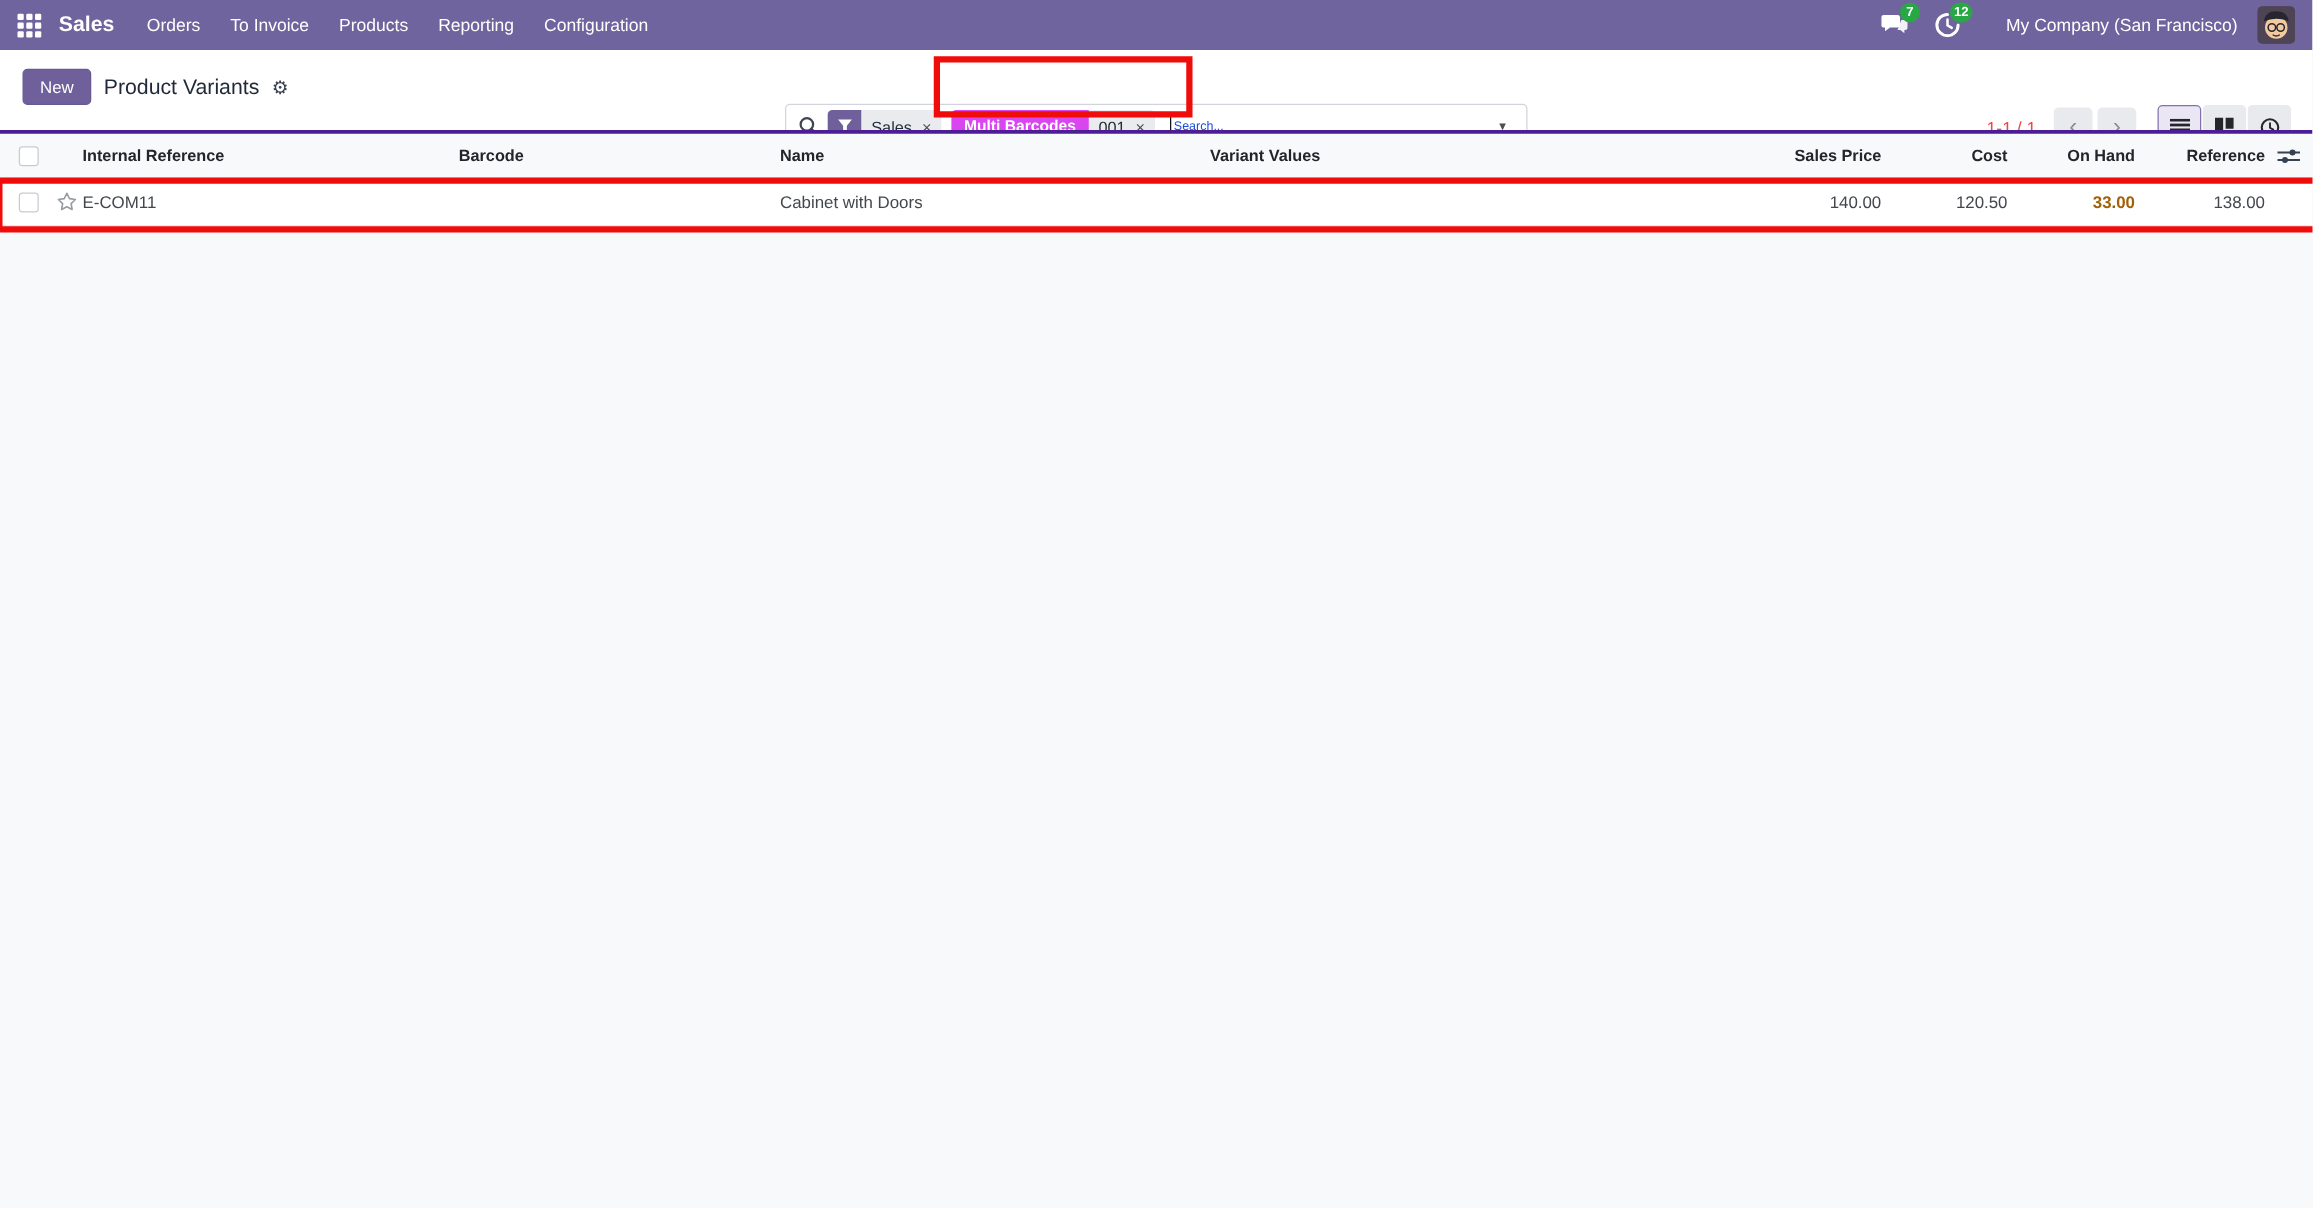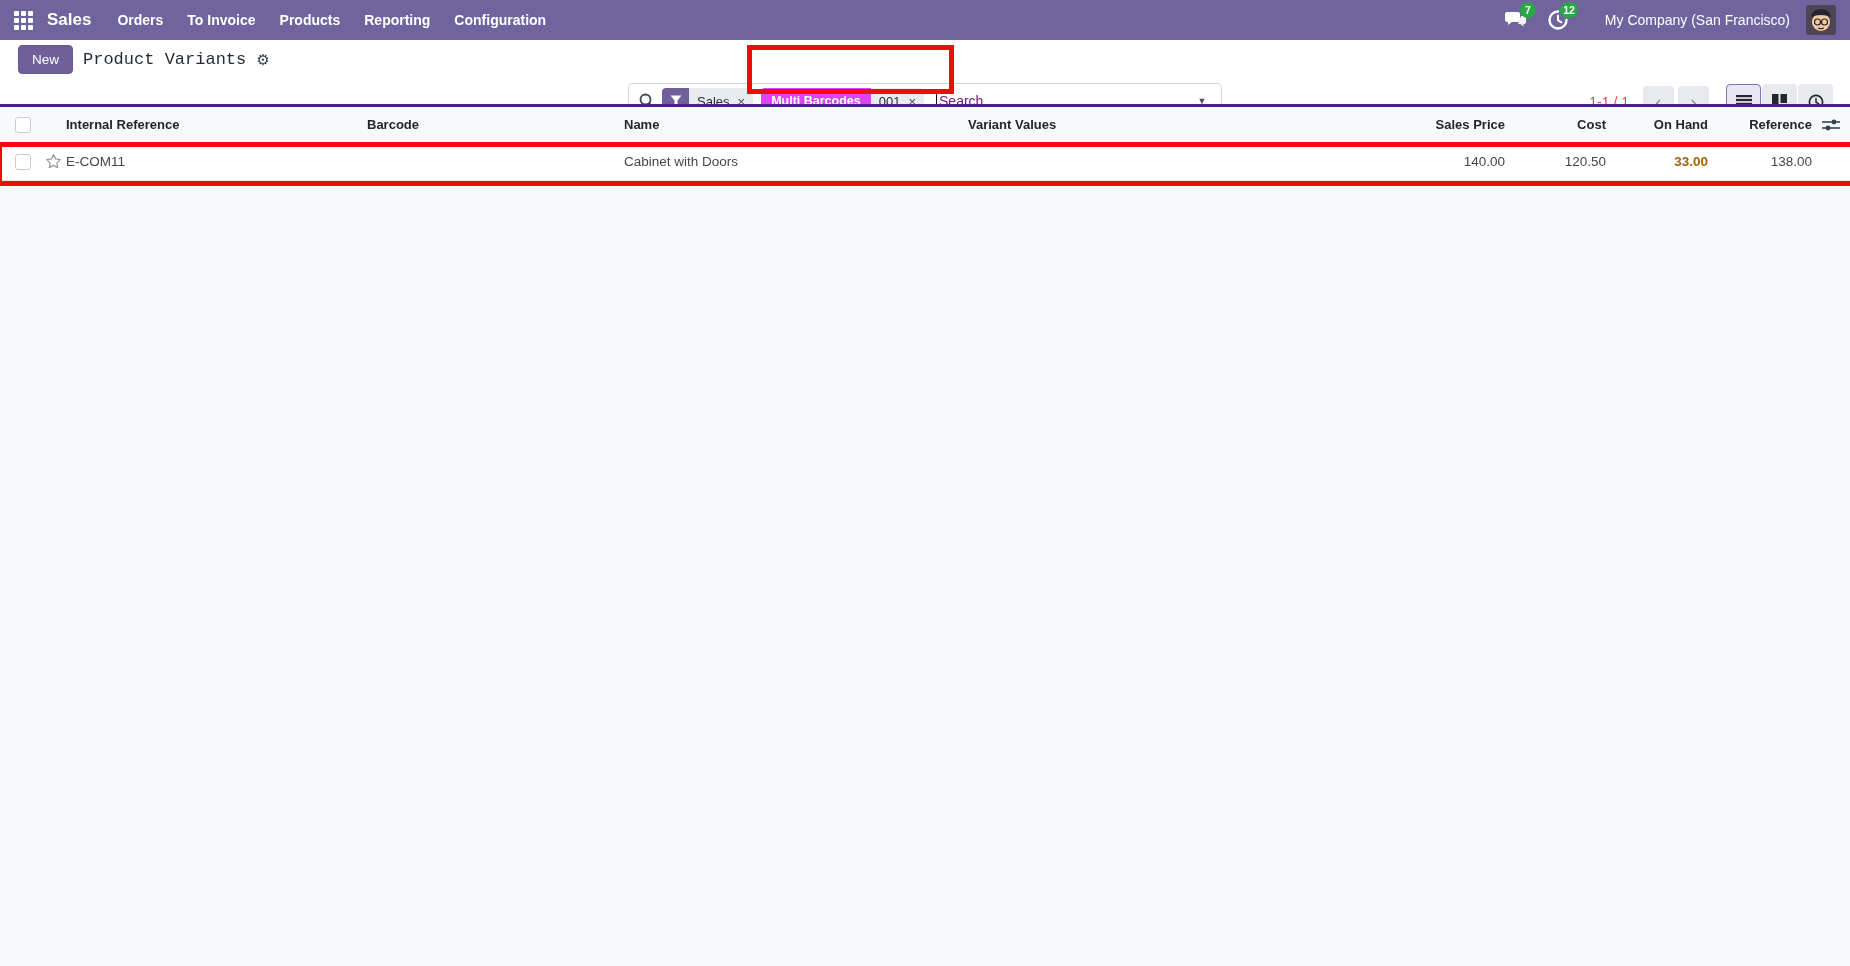--- a/index.html
+++ b/index.html
@@ -14,53 +14,53 @@
   
   .navbar {
     position: absolute; top: 0; left: 0; width: 1850px; height: 40px;
     background: #6f649d; display: flex; align-items: center;
     padding: 0 14px; color: #fff;
   }
   .apps-icon { display: grid; grid-template-columns: repeat(3, 5px); grid-gap: 2px; margin-right: 14px; cursor: pointer; }
   .apps-icon span { width: 5px; height: 5px; background: #fff; border-radius: 1px; }
   .brand { font-size: 17px; font-weight: 700; margin-right: 14px; cursor: pointer; }
   .menu { display: flex; align-items: center; height: 40px; }
-  .menu-item { font-size: 14px; padding: 0 12px; line-height: 40px; cursor: pointer; font-weight: bold; }
+  .menu-item { font-size: 14px; padding: 0 12px; line-height: 40px; cursor: pointer; }
   .nav-right { margin-left: auto; display: flex; align-items: center; gap: 16px; }
   .nav-icon-wrap { position: relative; width: 26px; height: 26px; display: flex; align-items: center; justify-content: center; cursor: pointer; }
   .nav-badge {
     position: absolute; top: -5px; right: -7px; background: #28a745; color: #fff;
     min-width: 16px; height: 16px; border-radius: 8px; font-size: 10.5px;
     line-height: 16px; text-align: center; padding: 0 3px; font-weight: 700;
   }
   .company { font-size: 14px; cursor: pointer; margin-left: 18px; }
   .avatar { width: 30px; height: 30px; border-radius: 4px; overflow: hidden; cursor: pointer; background: #4e4456; }
   
   .control-panel { position: absolute; top: 40px; left: 0; width: 1850px; height: 64px; background: #ffffff; }
-  .cp-left { position: absolute; left: 18px; top: 5px; display: flex; align-items: center; gap: 10px; }
+  .cp-left { position: absolute; left: 18px; top: 15px; display: flex; align-items: center; gap: 10px; }
   .btn-new {
     background: #6f609b; border: 1px solid #675a91; color: #fff; font-size: 13.5px;
     border-radius: 4px; padding: 6px 13px; cursor: pointer; font-family: inherit;
   }
-  .page-title { font-size: 17px; color: #1f2937; font-family: Liberation Mono, monospace; }
+  .page-title { font-size: 17px; color: #1f2937; }
   .cog-btn { color: #374151; cursor: pointer; display: flex; align-items: center; }
   
   .search-bar {
     position: absolute; left: 628px; top: 43px; width: 594px; height: 36px;
     border: 1px solid #d1d5db; border-radius: 4px; background: #fff;
     display: flex; align-items: center; padding: 0 6px;
   }
   .search-magnifier { margin: 0 7px 0 4px; display: flex; }
   .facet { display: flex; align-items: stretch; height: 27px; border-radius: 4px; overflow: hidden; background: #e9ebef; margin-right: 8px; flex: none; }
   .facet-iconbox { width: 27px; background: #6f609b; display: flex; align-items: center; justify-content: center; }
   .facet-label-purple { background: #d946ef; color: #fff; font-size: 12.5px; font-weight: 700; display: flex; align-items: center; padding: 0 10px; }
   .facet-value { font-size: 13px; color: #1f2937; display: flex; align-items: center; padding: 0 8px; }
   .facet-x { font-size: 13px; color: #495057; display: flex; align-items: center; padding: 0 8px 0 0; cursor: pointer; }
   .text-cursor { width: 1px; height: 19px; background: #111; margin: 0 2px 0 4px; flex: none; }
-  .search-placeholder { font-size: 14px; color: #701a75; white-space: nowrap; }
+  .search-placeholder { font-size: 10px; color: #1d4ed8; white-space: nowrap; }
   .search-spacer { flex: 1; }
   .dropdown-toggle { width: 26px; display: flex; align-items: center; justify-content: center; cursor: pointer; color: #495057; font-size: 9px; }
   
   .cp-right { position: absolute; right: 17px; top: 44px; display: flex; align-items: center; }
   .pager-text { font-size: 14px; color: #ef4444; margin-right: 10px; }
   .pager-btn {
     width: 31px; height: 31px; background: #e9eaed; border: none; border-radius: 4px;
     margin-left: 4px; display: flex; align-items: center; justify-content: center;
     cursor: pointer; color: #878d94; font-size: 19px; line-height: 1; font-family: inherit;
   }

